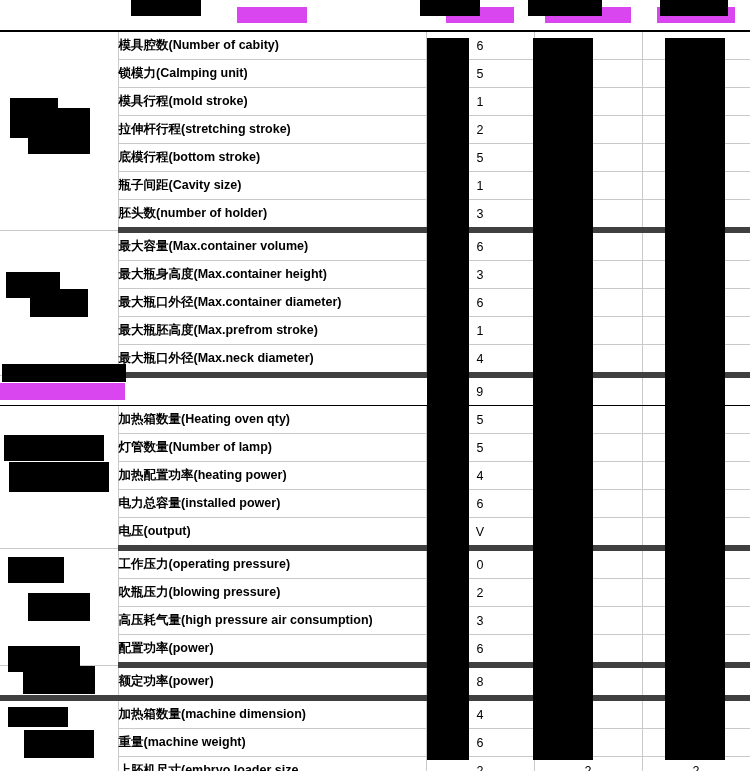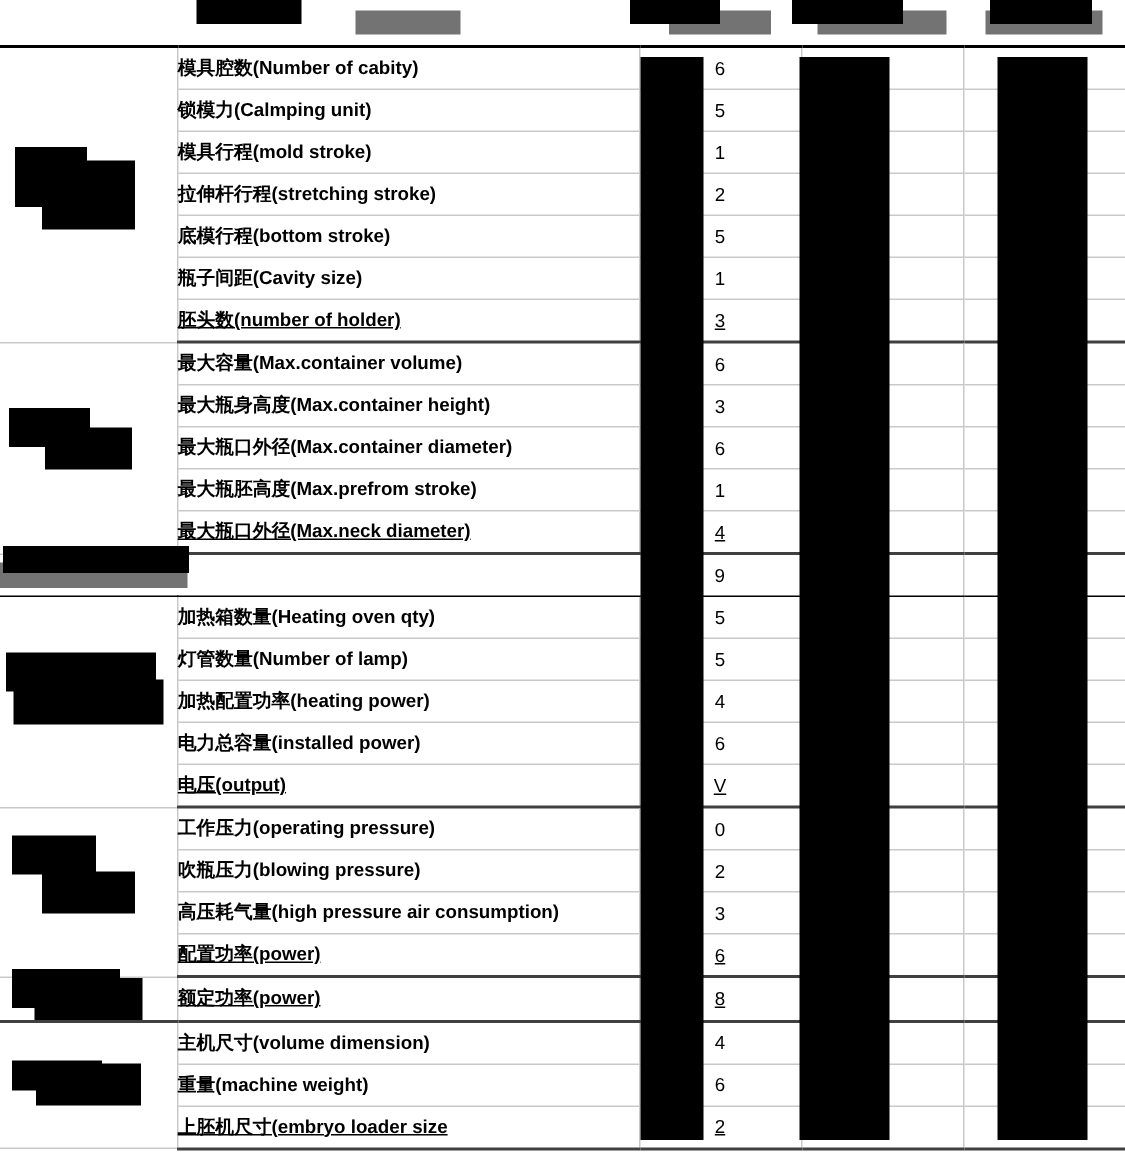--- a/index.html
+++ b/index.html
@@ -38,22 +38,21 @@
     font-weight: bold;
     font-size: 13px;
   }
   .hdr-blank { border-bottom: 2px solid #000; }
 
   .row td {
     height: 27px;
     border-bottom: 1px solid #c9c9c9;
   }
   .row.group-end td {
-    border-bottom: 2px solid #404040;
-    text-decoration: underline;
+    border-bottom: 6px solid #404040;
   }
   .cell-item {
     padding-left: 10px;
     font-size: 12.5px;
     font-weight: bold;
     border-left: 1px solid #c9c9c9;
     border-right: 1px solid #c9c9c9;
     margin-left: 40px;
   }
   .cell-val {
@@ -79,21 +78,21 @@
   }
 
   
   .redact {
     background: #000000;
     color: transparent;
     display: block;
   }
   .rd-inline {
     display: inline-block;
-    background: #737373;
+    background: #d946ef;
     color: transparent;
     height: 14px;
     vertical-align: middle;
   }
   .overlay {
     position: absolute;
     background: #000000;
   }
   .page {
     position: relative;
@@ -290,21 +289,21 @@
         <td class="cell-item">额定功率(power)</td>
         <td class="cell-val">8</td>
         <td class="cell-val">8</td>
         <td class="cell-val">8</td>
       </tr>
 
       <tr class="row">
         <td class="cell-group" rowspan="3">
           <span class="redact" style="width:70px;height:28px;margin:0 auto"></span>
         </td>
-        <td class="cell-item">主机尺寸(volume dimension)</td>
+        <td class="cell-item">加热箱数量(machine dimension)</td>
         <td class="cell-val">4</td>
         <td class="cell-val">4</td>
         <td class="cell-val">5</td>
       </tr>
       <tr class="row">
         <td class="cell-item">重量(machine weight)</td>
         <td class="cell-val">6</td>
         <td class="cell-val">6</td>
         <td class="cell-val">7</td>
       </tr>

